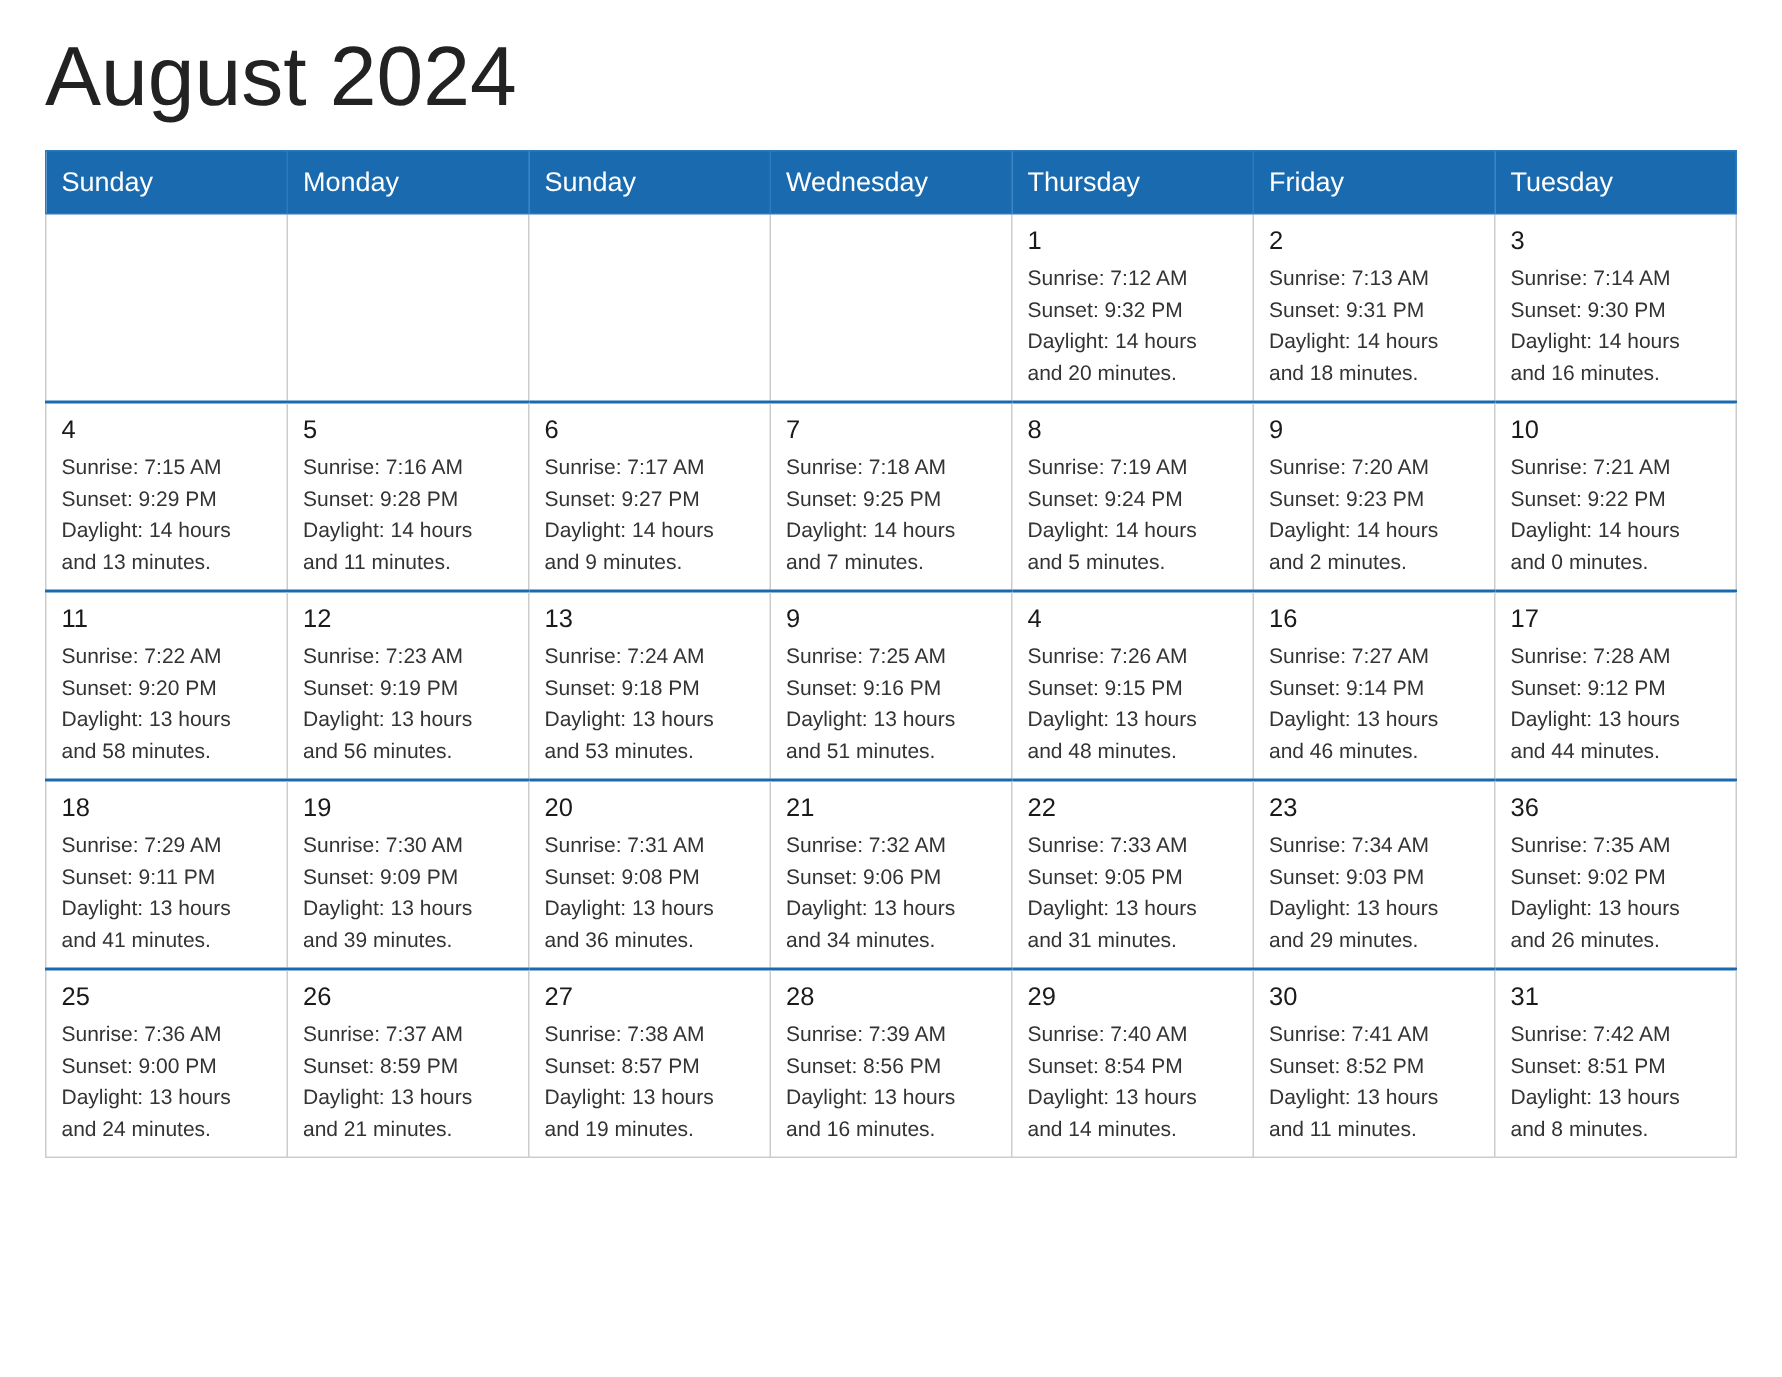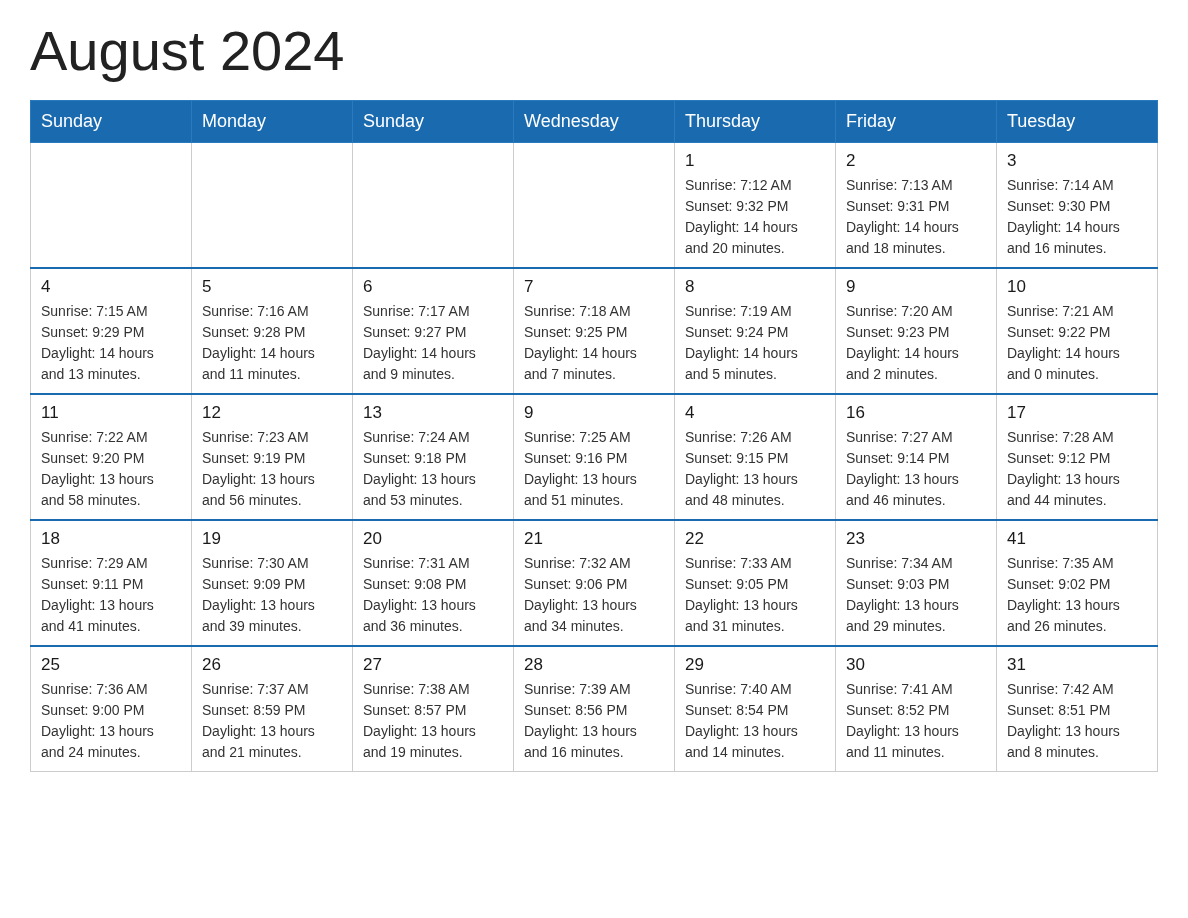--- a/index.html
+++ b/index.html
@@ -223,21 +223,21 @@
         </td>
         <td class="week-divider">
           <div class="day-number">22</div>
           <div class="day-info">Sunrise: 7:33 AM<br>Sunset: 9:05 PM<br>Daylight: 13 hours<br>and 31 minutes.</div>
         </td>
         <td class="week-divider">
           <div class="day-number">23</div>
           <div class="day-info">Sunrise: 7:34 AM<br>Sunset: 9:03 PM<br>Daylight: 13 hours<br>and 29 minutes.</div>
         </td>
         <td class="week-divider">
-          <div class="day-number">41</div>
+          <div class="day-number">36</div>
           <div class="day-info">Sunrise: 7:35 AM<br>Sunset: 9:02 PM<br>Daylight: 13 hours<br>and 26 minutes.</div>
         </td>
       </tr>
       <tr class="week-row">
         <td class="week-divider">
           <div class="day-number">25</div>
           <div class="day-info">Sunrise: 7:36 AM<br>Sunset: 9:00 PM<br>Daylight: 13 hours<br>and 24 minutes.</div>
         </td>
         <td class="week-divider">
           <div class="day-number">26</div>

